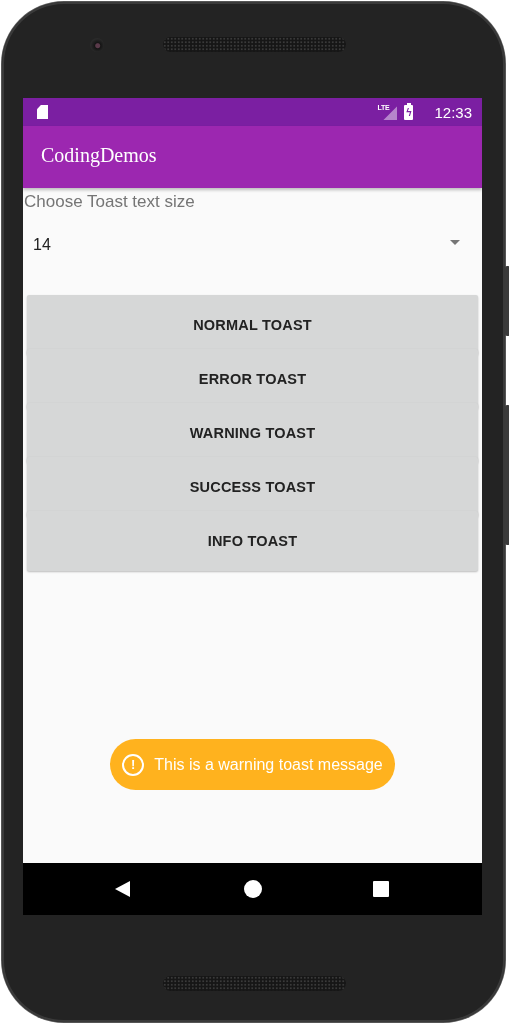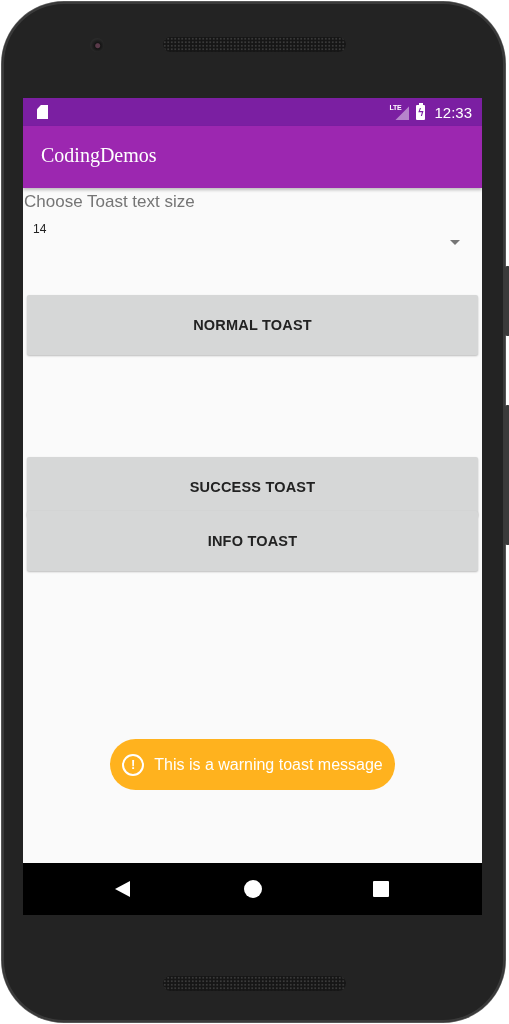--- a/index.html
+++ b/index.html
@@ -46,32 +46,32 @@
       position: absolute; right: 0; bottom: 0; width: 14px; height: 14px; background: rgba(255,255,255,0.45);
       clip-path: polygon(100% 0, 100% 100%, 0 100%);
     }
     .battery {
       width: 9px; height: 15px; background: #fff; border-radius: 1px; position: relative; margin-left: 2px;
     }
     .battery::before {
       content: ""; position: absolute; left: 2.5px; top: -2px; width: 4px; height: 2px; background: #fff;
     }
     .battery-bolt { position: absolute; left: 0; top: 1px; width: 9px; text-align: center; font-size: 10px; color: #7b1fa2; line-height: 13px; font-weight: bold; }
-    .clock { font-size: 15px; color: #fff; margin-left: 4px; }
+    .clock { font-size: 15px; color: #fff; margin-left: 16px; }
 
     .appbar {
       height: 62px; background: #9c27b0; color: #fff; position: relative;
       box-shadow: 0 2px 3px rgba(0,0,0,0.25); z-index: 2;
     }
     .app-title { position: absolute; left: 18px; top: 18px; font-size: 20px; font-family: Liberation Serif, serif; }
 
     .content { position: relative; height: 645px; }
     .label-size { position: absolute; left: 1px; top: 4px; font-size: 17px; color: #757575; }
     .spinner { position: absolute; left: 0; top: 34px; width: 459px; height: 40px; }
-    .spinner-value { position: absolute; left: 10px; top: 0; font-size: 12px; color: #212121; }
+    .spinner-value { position: absolute; left: 10px; top: 14px; font-size: 16px; color: #212121; }
     .spinner-arrow {
       position: absolute; right: 22px; top: 18px; width: 0; height: 0;
       border-left: 5px solid transparent; border-right: 5px solid transparent; border-top: 5px solid #757575;
     }
     .btn {
       position: absolute; left: 4px; width: 451px; height: 60px; background: #d6d7d7; border-radius: 2px;
       box-shadow: 0 1px 2px rgba(0,0,0,0.25);
       display: flex; align-items: center; justify-content: center;
       font-size: 14.5px; font-weight: bold; color: #222; letter-spacing: 0.2px; border: none; padding: 0;
       font-family: "Liberation Sans", sans-serif; cursor: pointer;
@@ -132,20 +132,22 @@
   </div>
 
   <div class="content">
     <span class="label-size">Choose Toast text size</span>
     <div class="spinner">
       <span class="spinner-value">14</span>
       <span class="spinner-arrow"></span>
     </div>
 
     <button class="btn" style="top:107px">NORMAL TOAST</button>
+    <button class="btn" style="top:161px">ERROR TOAST</button>
+    <button class="btn" style="top:215px">WARNING TOAST</button>
     <button class="btn" style="top:269px">SUCCESS TOAST</button>
     <button class="btn" style="top:323px">INFO TOAST</button>
 
     <div class="toast" style="background: rgb(255, 178, 30);">
       <span class="toast-icon">!</span>
       <span class="toast-text">This is a warning toast message</span>
     </div>
   </div>
 
   <div class="navbar">

